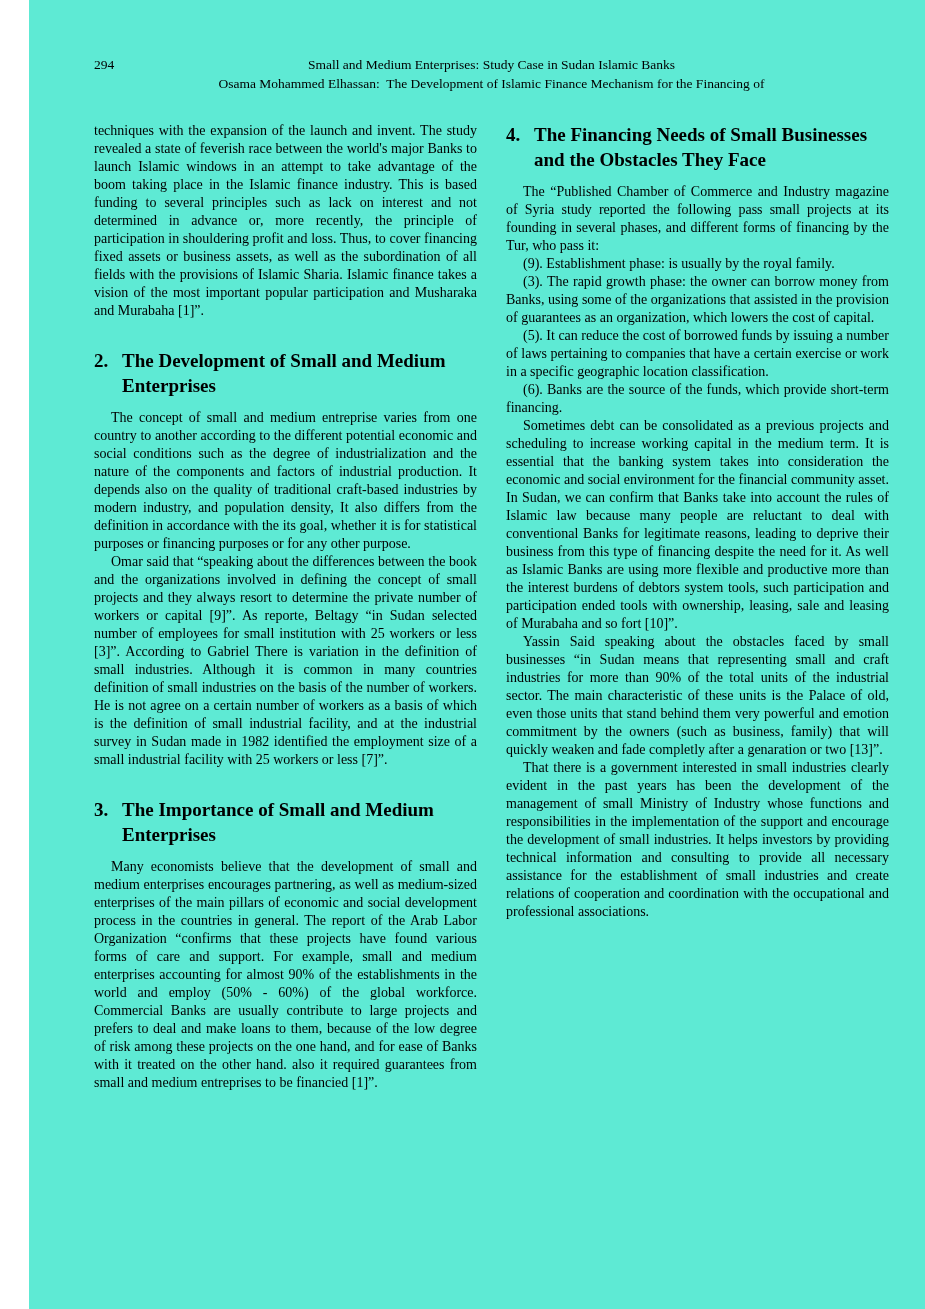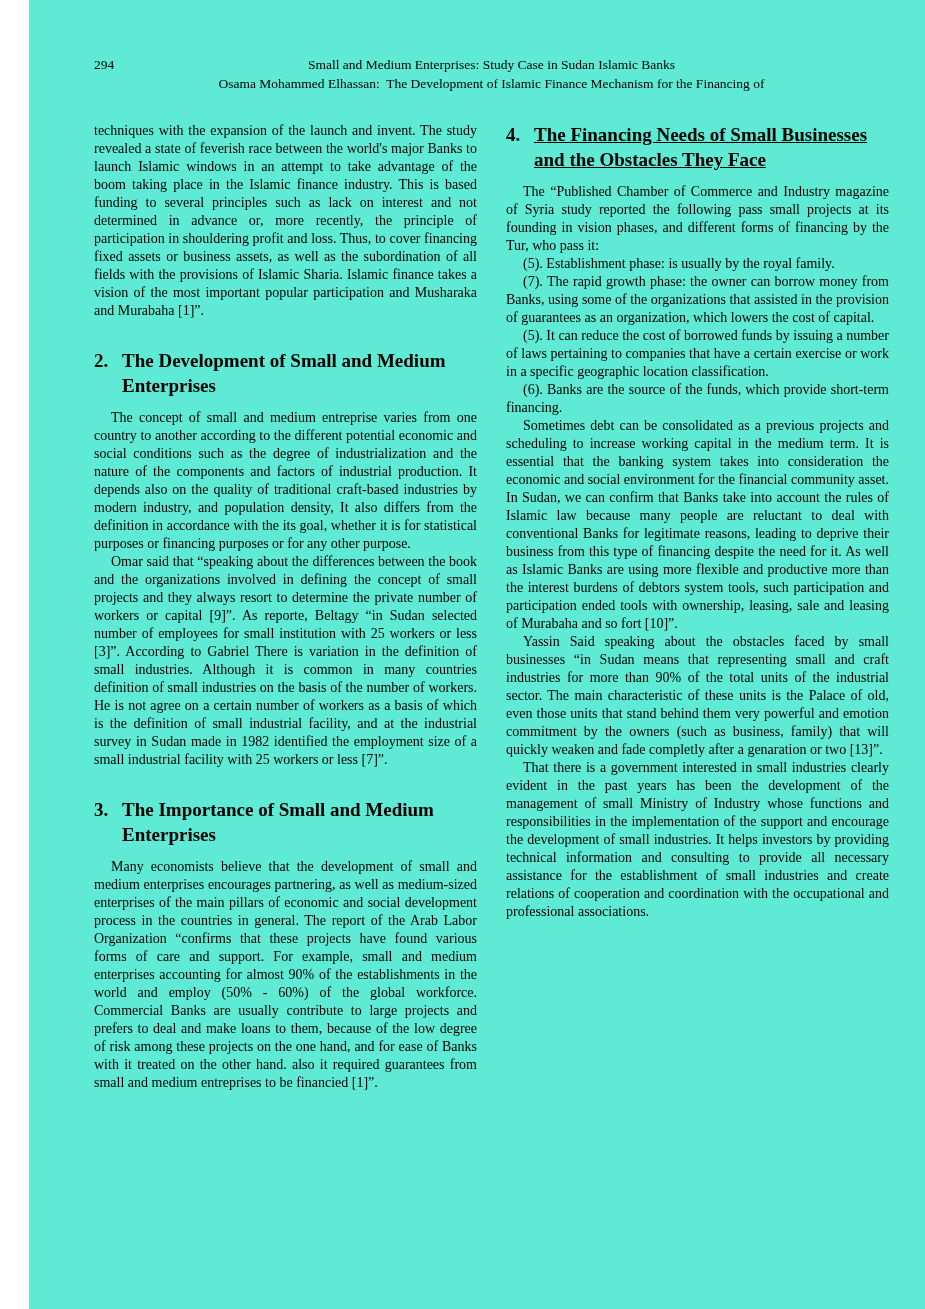--- a/index.html
+++ b/index.html
@@ -64,21 +64,20 @@
     text-indent: -28px;
     text-align: left;
   }
   h2.section-heading .h-num {
     display: inline-block;
     width: 28px;
     text-indent: 0;
   }
   h2.section-heading.first {
     margin-top: 0;
-    text-decoration: underline;
   }
 </style>
 </head>
 <body>
 
 <div class="page">
 
   <div class="header">
     <span class="page-num">294</span>
     <div class="header-title">Small and Medium Enterprises: Study Case in Sudan Islamic Banks</div>
@@ -96,24 +95,24 @@
       <p>Omar said that “speaking about the differences between the book and the organizations involved in defining the concept of small projects and they always resort to determine the private number of workers or capital [9]”. As reporte, Beltagy “in Sudan selected number of employees for small institution with 25 workers or less [3]”. According to Gabriel There is variation in the definition of small industries. Although it is common in many countries definition of small industries on the basis of the number of workers. He is not agree on a certain number of workers as a basis of which is the definition of small industrial facility, and at the industrial survey in Sudan made in 1982 identified the employment size of a small industrial facility with 25 workers or less [7]”.</p>
 
       <h2 class="section-heading"><span class="h-num">3.</span><span>The Importance of Small and Medium Enterprises</span></h2>
 
       <p>Many economists believe that the development of small and medium enterprises encourages partnering, as well as medium-sized enterprises of the main pillars of economic and social development process in the countries in general. The report of the Arab Labor Organization “confirms that these projects have found various forms of care and support. For example, small and medium enterprises accounting for almost 90% of the establishments in the world and employ (50% - 60%) of the global workforce. Commercial Banks are usually contribute to large projects and prefers to deal and make loans to them, because of the low degree of risk among these projects on the one hand, and for ease of Banks with it treated on the other hand. also it required guarantees from small and medium entreprises to be financied [1]”.</p>
     </div>
 
     <div class="col">
       <h2 class="section-heading first"><span class="h-num">4.</span><span>The Financing Needs of Small Businesses and the Obstacles They Face</span></h2>
 
-      <p>The “Published Chamber of Commerce and Industry magazine of Syria study reported the following pass small projects at its founding in vision phases, and different forms of financing by the Tur, who pass it:</p>
+      <p>The “Published Chamber of Commerce and Industry magazine of Syria study reported the following pass small projects at its founding in several phases, and different forms of financing by the Tur, who pass it:</p>
 
-      <p>(5). Establishment phase: is usually by the royal family.</p>
-      <p>(7). The rapid growth phase: the owner can borrow money from Banks, using some of the organizations that assisted in the provision of guarantees as an organization, which lowers the cost of capital.</p>
+      <p>(9). Establishment phase: is usually by the royal family.</p>
+      <p>(3). The rapid growth phase: the owner can borrow money from Banks, using some of the organizations that assisted in the provision of guarantees as an organization, which lowers the cost of capital.</p>
       <p>(5). It can reduce the cost of borrowed funds by issuing a number of laws pertaining to companies that have a certain exercise or work in a specific geographic location classification.</p>
       <p>(6). Banks are the source of the funds, which provide short-term financing.</p>
 
       <p>Sometimes debt can be consolidated as a previous projects and scheduling to increase working capital in the medium term. It is essential that the banking system takes into consideration the economic and social environment for the financial community asset. In Sudan, we can confirm that Banks take into account the rules of Islamic law because many people are reluctant to deal with conventional Banks for legitimate reasons, leading to deprive their business from this type of financing despite the need for it. As well as Islamic Banks are using more flexible and productive more than the interest burdens of debtors system tools, such participation and participation ended tools with ownership, leasing, sale and leasing of Murabaha and so fort [10]”.</p>
       <p>Yassin Said speaking about the obstacles faced by small businesses “in Sudan means that representing small and craft industries for more than 90% of the total units of the industrial sector. The main characteristic of these units is the Palace of old, even those units that stand behind them very powerful and emotion commitment by the owners (such as business, family) that will quickly weaken and fade completly after a genaration or two [13]”.</p>
       <p>That there is a government interested in small industries clearly evident in the past years has been the development of the management of small Ministry of Industry whose functions and responsibilities in the implementation of the support and encourage the development of small industries. It helps investors by providing technical information and consulting to provide all necessary assistance for the establishment of small industries and create relations of cooperation and coordination with the occupational and professional associations.</p>
     </div>
 
   </div>
 

